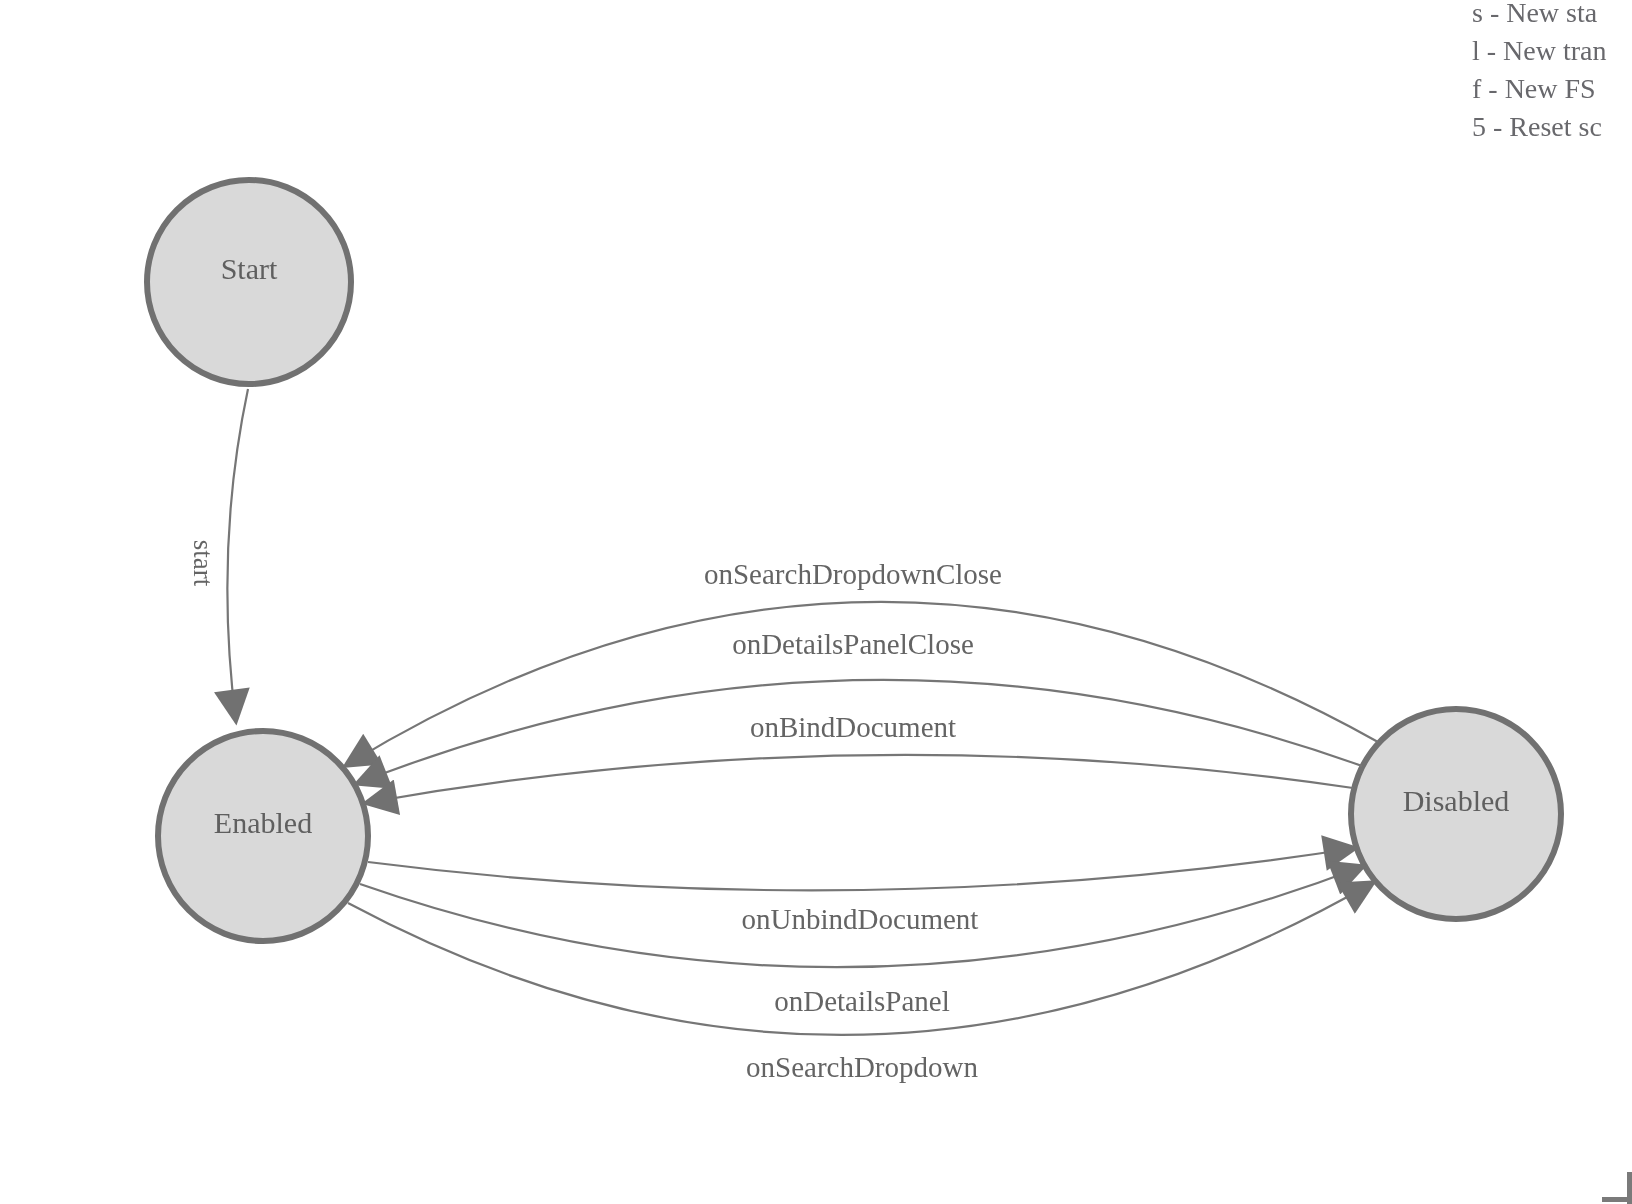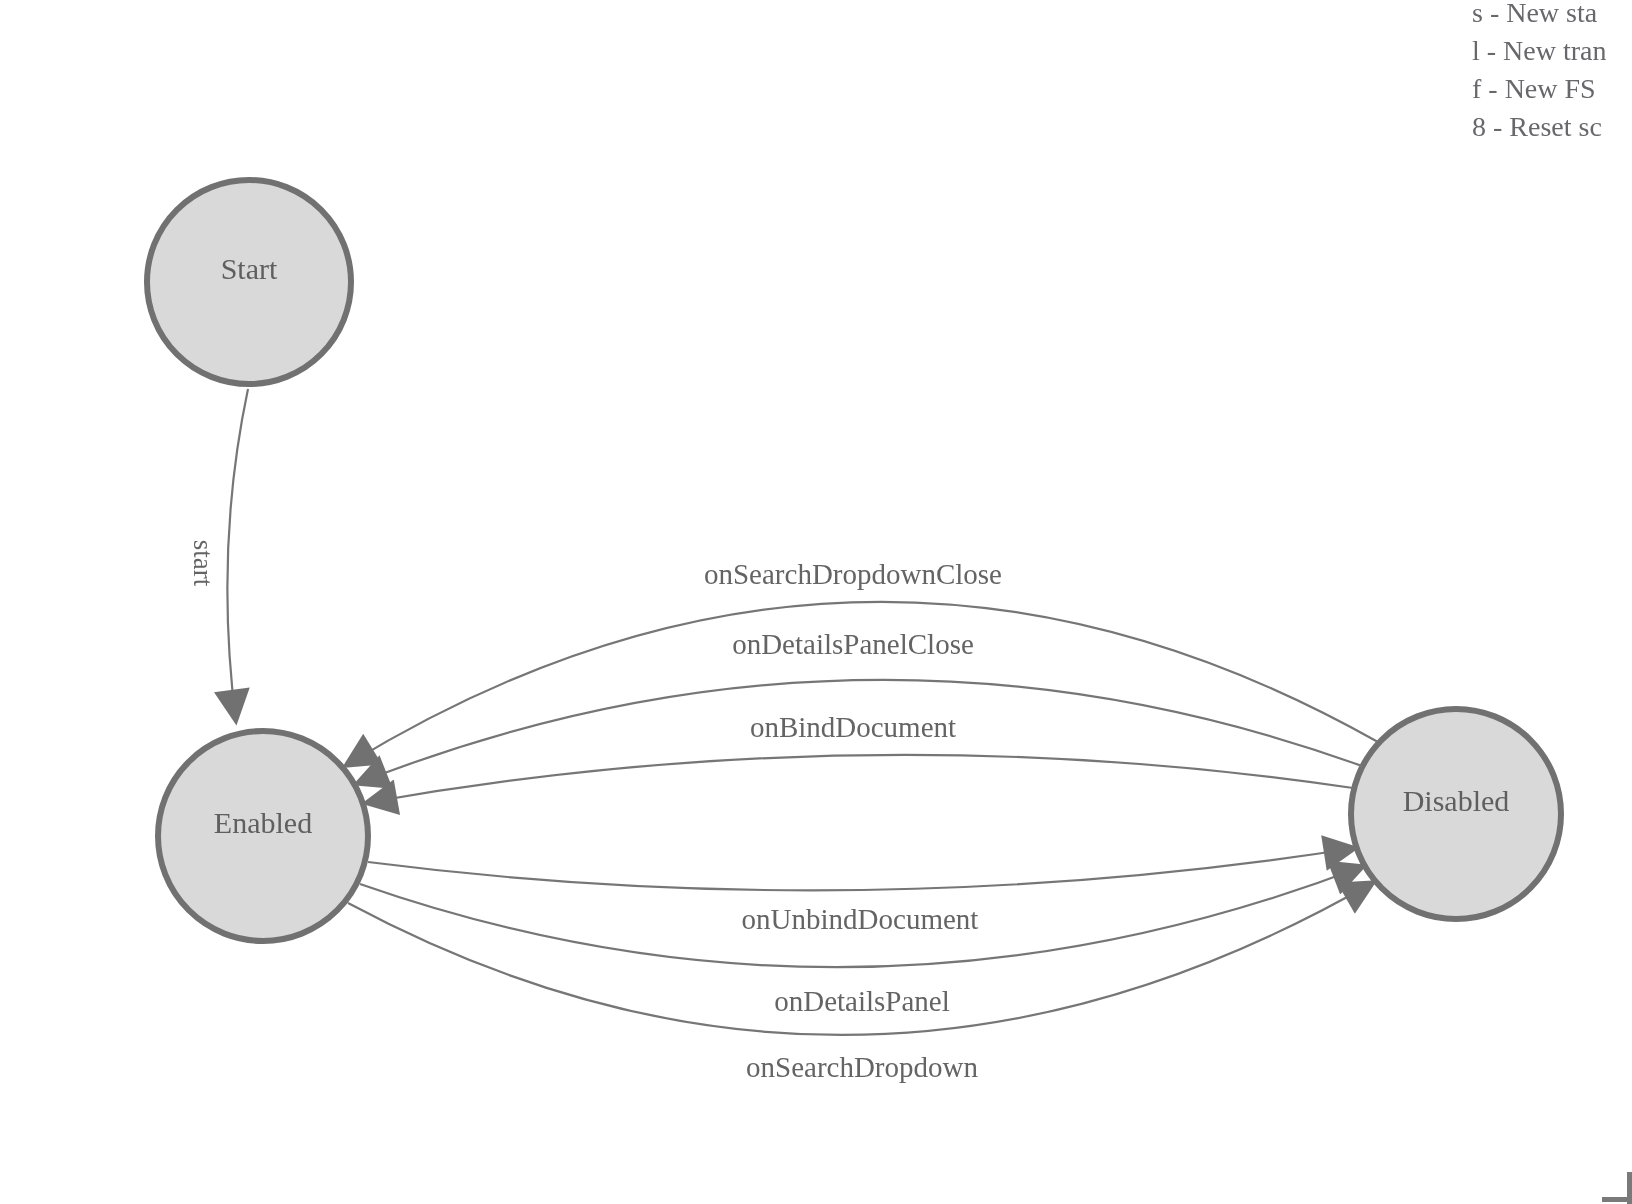--- a/index.html
+++ b/index.html
@@ -53,17 +53,17 @@
     <text x="853" y="730" text-anchor="middle" dominant-baseline="middle" fill="#646464" class="edge-label">onBindDocument</text>
     <text x="860" y="922" text-anchor="middle" dominant-baseline="middle" fill="#646464" class="edge-label">onUnbindDocument</text>
     <text x="862" y="1004" text-anchor="middle" dominant-baseline="middle" fill="#646464" class="edge-label">onDetailsPanel</text>
     <text x="862" y="1070" text-anchor="middle" dominant-baseline="middle" fill="#646464" class="edge-label">onSearchDropdown</text>
   </svg>
 
 <div class="legend" style="color: rgb(104, 104, 108);">
   <span class="legend-line">s - New sta</span>
   <span class="legend-line">l - New tran</span>
   <span class="legend-line">f - New FS</span>
-  <span class="legend-line">8 - Reset sc</span>
+  <span class="legend-line">5 - Reset sc</span>
 </div>
 
 <div class="corner-v" style="background: rgb(122, 122, 122);"></div>
 <div class="corner-h" style="background: rgb(122, 122, 122);"></div>
 
 </body></html>

